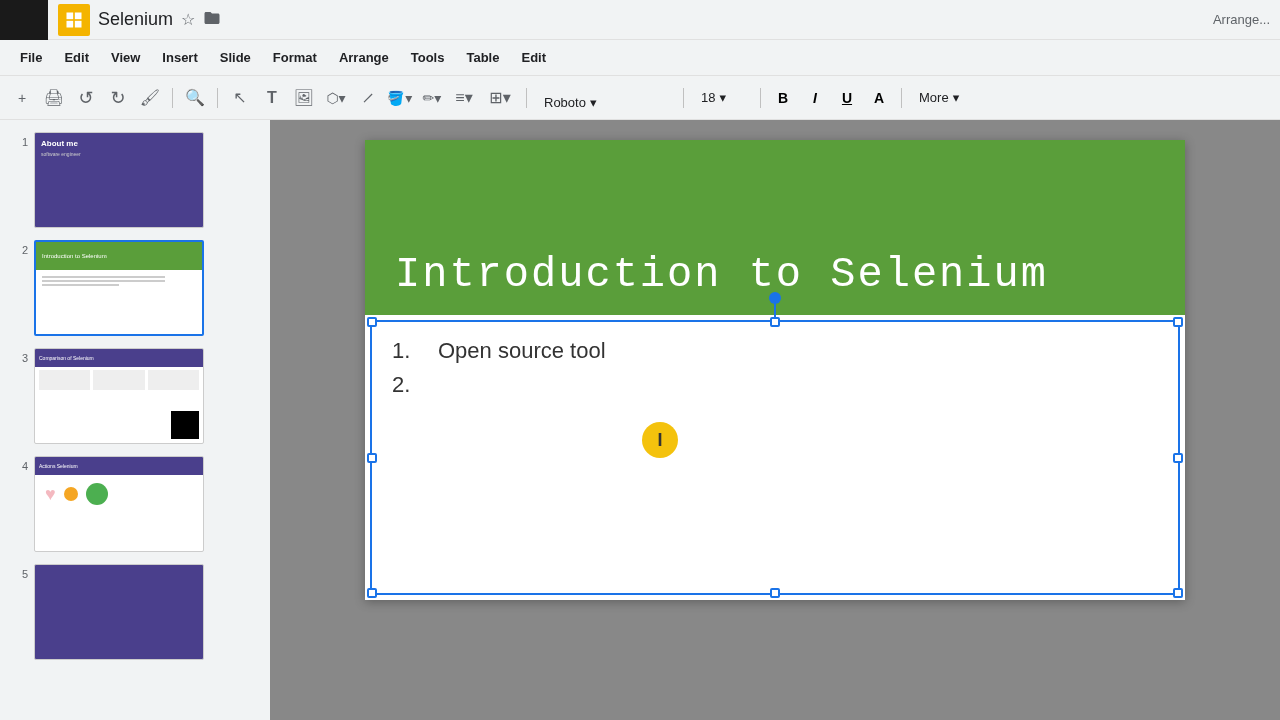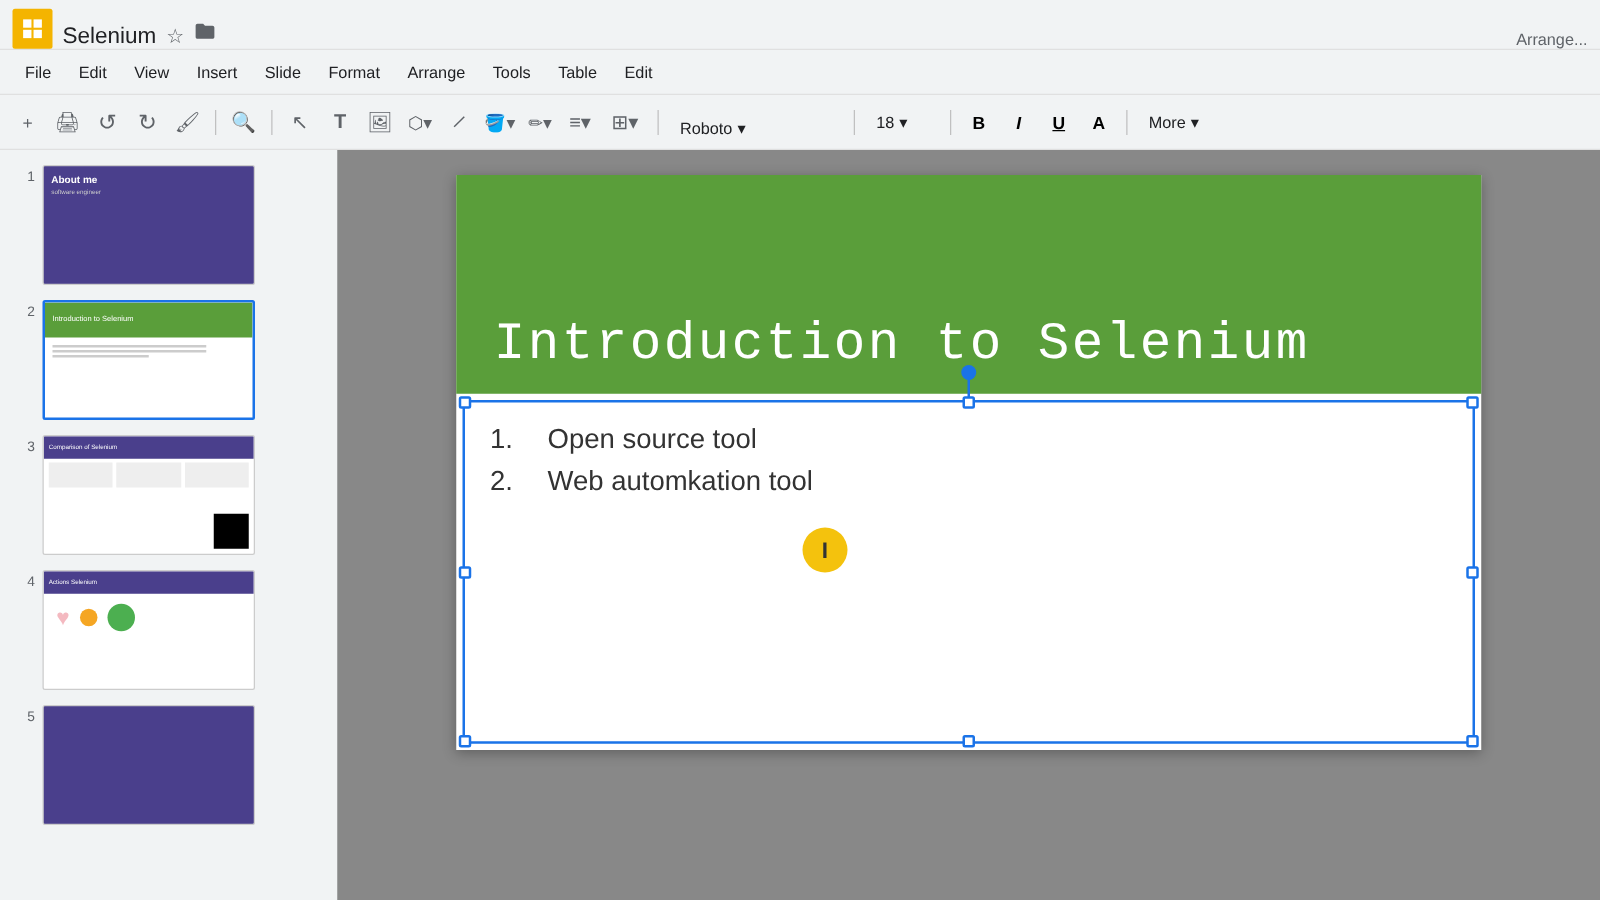--- a/index.html
+++ b/index.html
@@ -3,24 +3,25 @@
   <meta charset="utf-8">
   <style>
     * { margin: 0; padding: 0; box-sizing: border-box; }
     body { font-family: Arial, sans-serif; background: #1a1a1a; width: 1280px; height: 720px; overflow: hidden; }
 
     
     #title-bar {
       background: #f1f3f4;
       height: 40px;
       display: flex;
-      align-items: flex-end;
+      align-items: center;
       padding: 0 10px;
       gap: 8px;
       border-bottom: 1px solid #e0e0e0;
+      margin-left: 48px;
     }
     #app-icon {
       width: 32px;
       height: 32px;
       background: #f4b400;
       display: flex;
       align-items: center;
       justify-content: center;
       border-radius: 2px;
       flex-shrink: 0;
@@ -51,20 +52,21 @@
       padding: 0 10px;
       gap: 2px;
       border-bottom: 1px solid #e0e0e0;
     }
     .menu-item {
       padding: 4px 10px;
       font-size: 13px;
       color: #202124;
       cursor: pointer;
       border-radius: 4px;
+      font-weight: bold;
     }
 
     
     #toolbar {
       background: #f1f3f4;
       height: 44px;
       display: flex;
       align-items: center;
       padding: 0 8px;
       gap: 4px;
@@ -555,21 +557,20 @@
           <div class="selection-handle handle-bc"></div>
           <div class="selection-handle handle-br"></div>
 
           <ol class="numbered-list">
             <li>
               <span class="list-number">1.</span>
               <span>Open source tool</span>
             </li>
             <li>
               <span class="list-number">2.</span>
-              <span>Web automkation tool</span>
             </li>
           </ol>
 
           <div class="cursor-indicator" style="left: 270px; top: 100px;">I</div>
 
         </div>
       </div>
 
     </div>
   </div>

